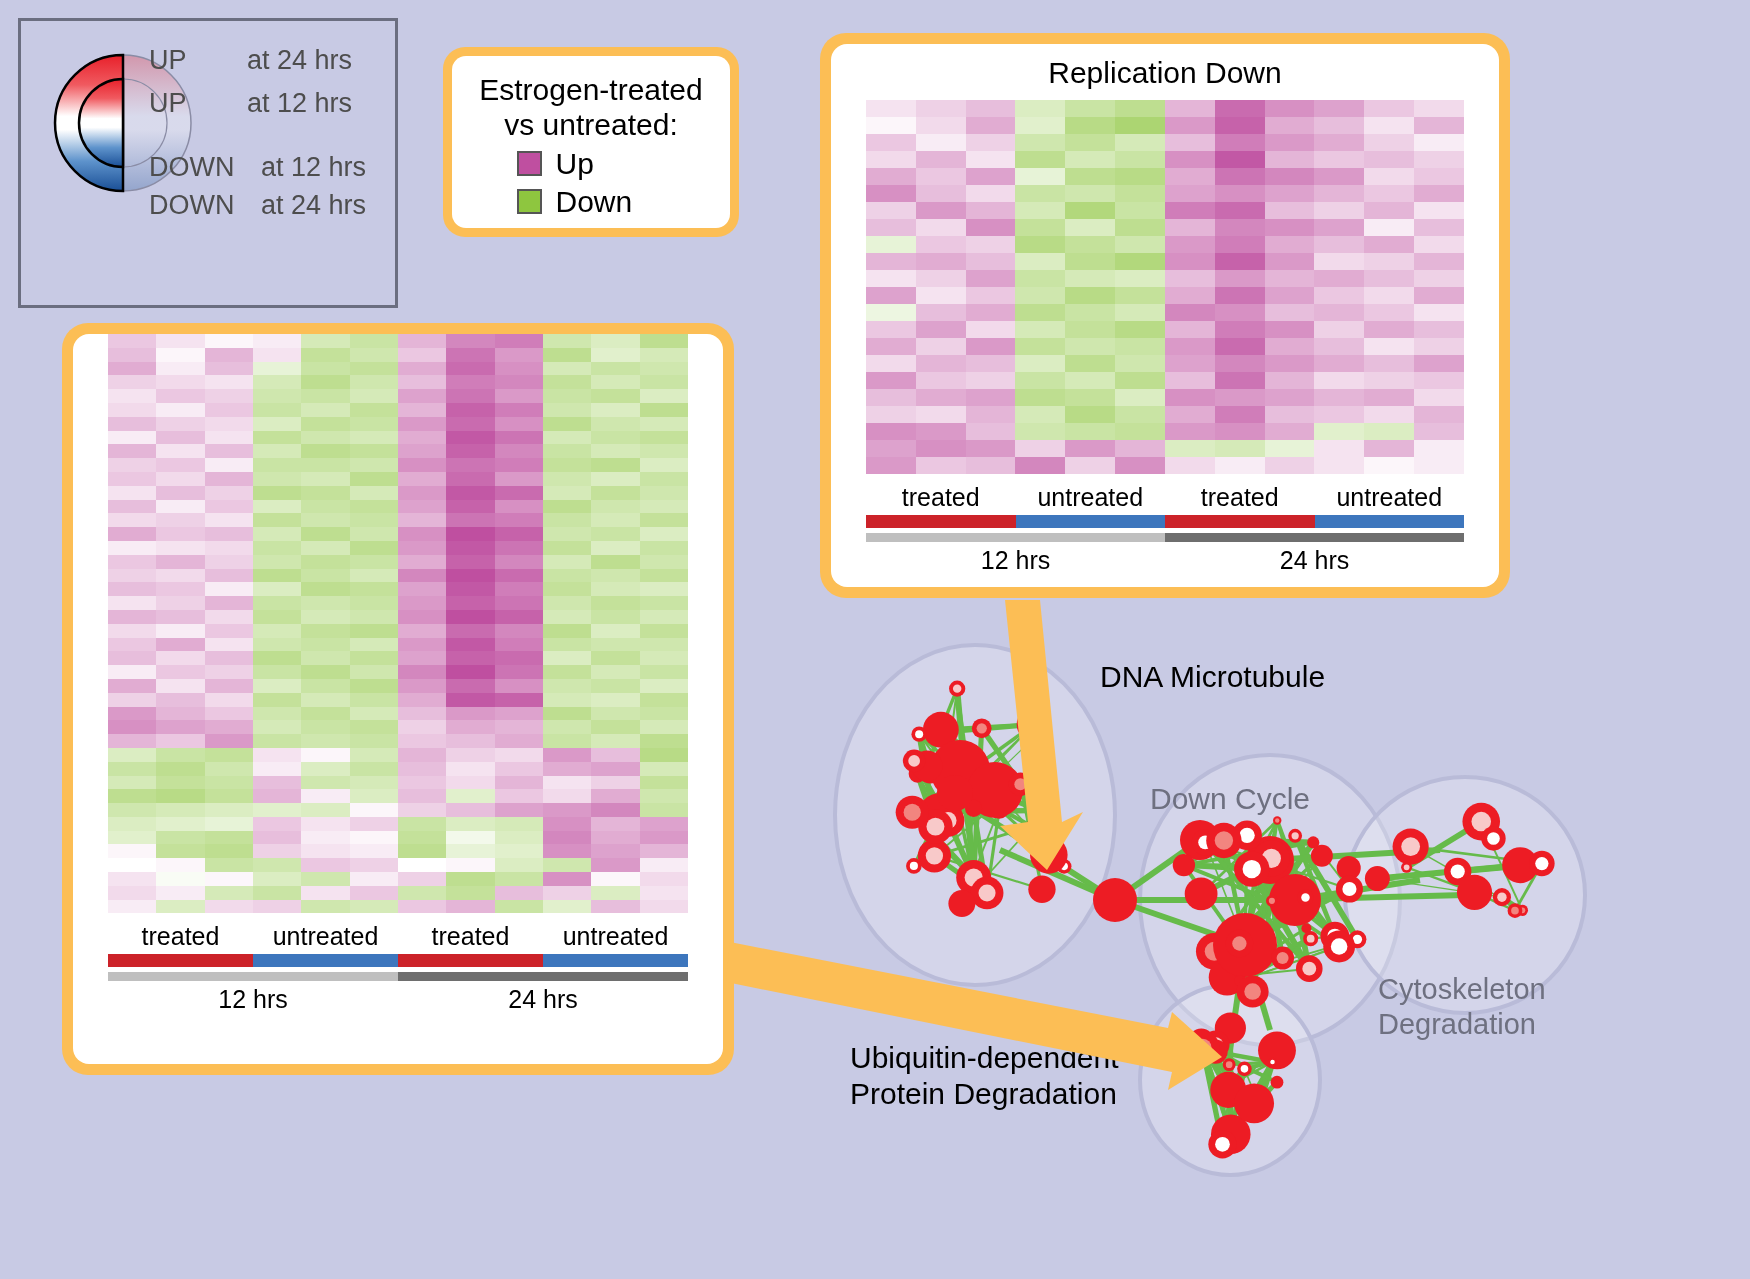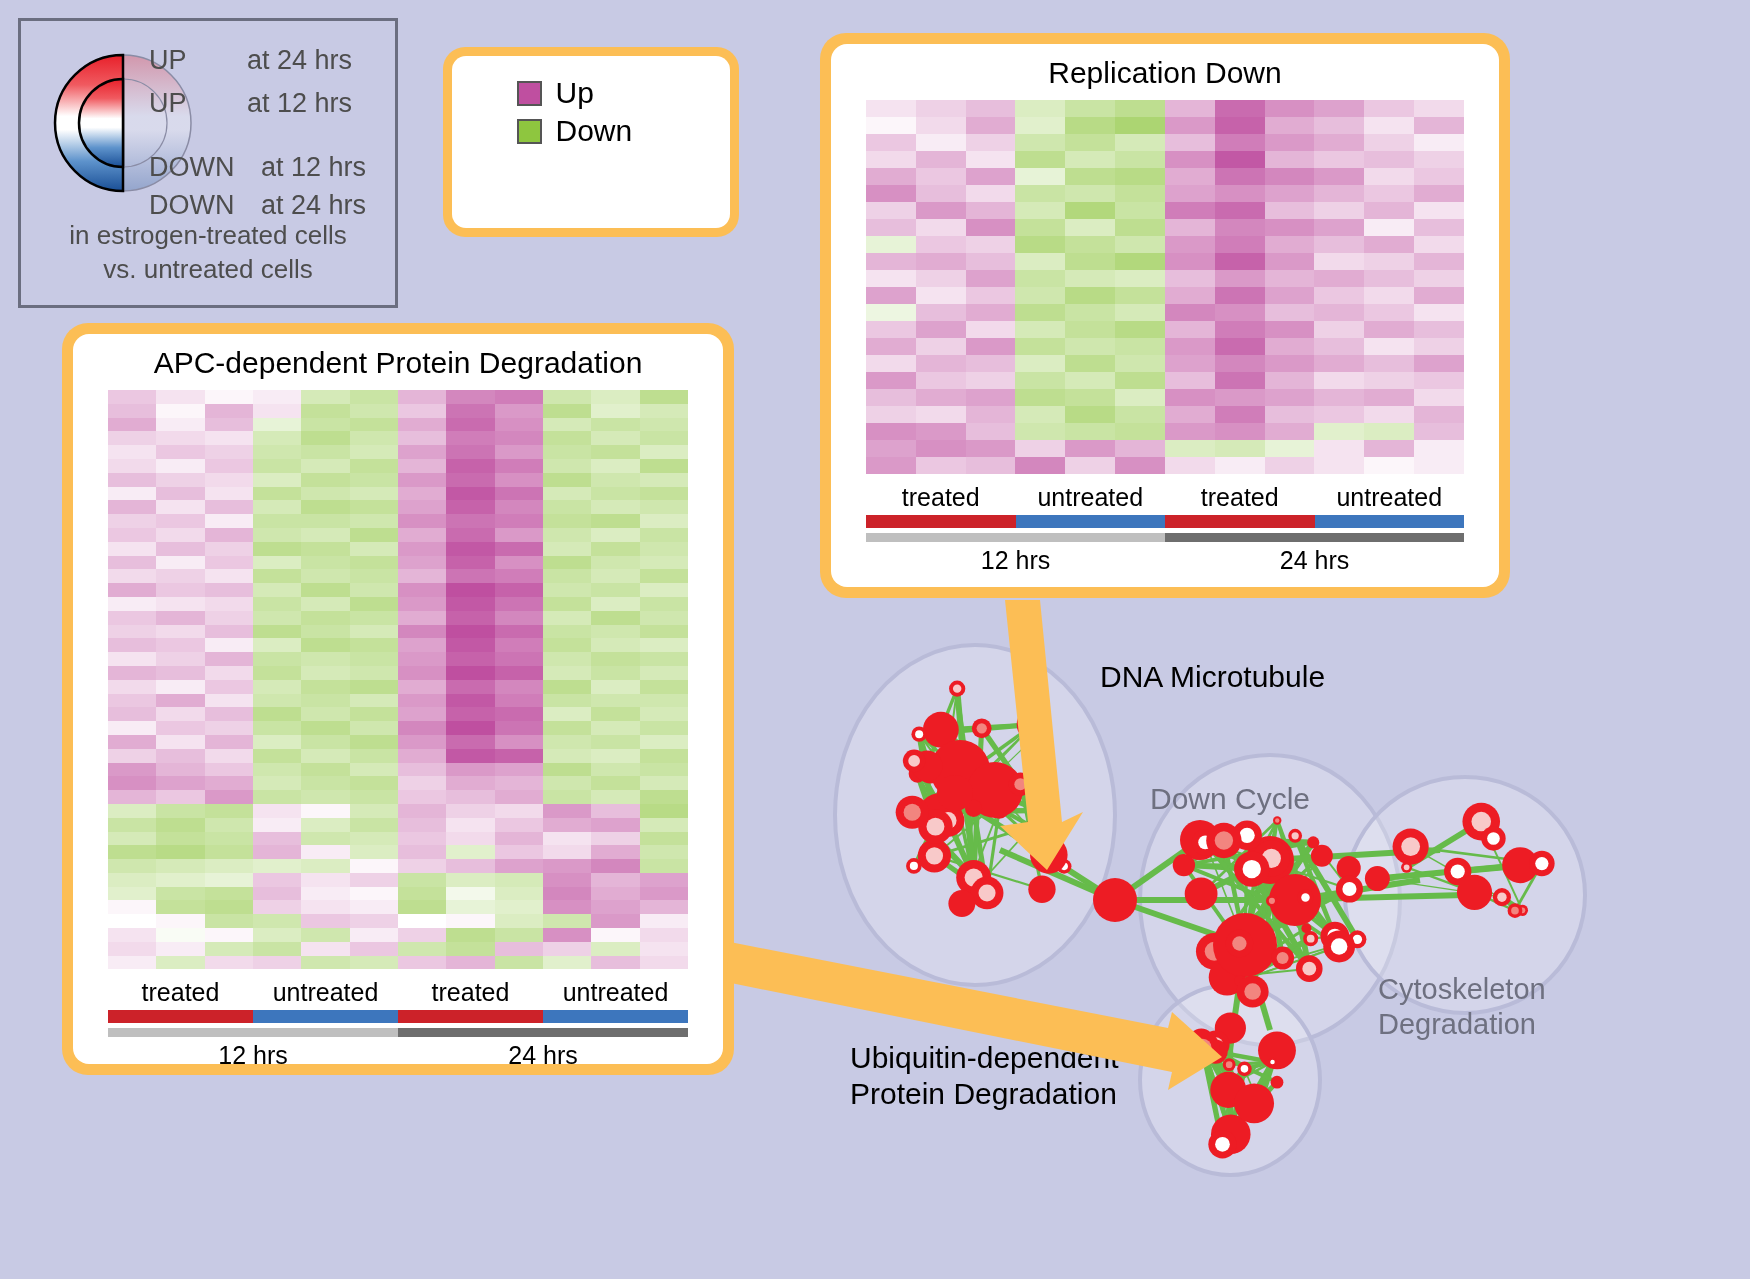--- a/index.html
+++ b/index.html
@@ -99,28 +99,28 @@
 
   <span class="lg-text" style="left:128px;top:24px;">UP</span>
   <span class="lg-text" style="left:226px;top:24px;">at 24 hrs</span>
   <span class="lg-text" style="left:128px;top:67px;">UP</span>
   <span class="lg-text" style="left:226px;top:67px;">at 12 hrs</span>
   <span class="lg-text" style="left:128px;top:131px;">DOWN</span>
   <span class="lg-text" style="left:240px;top:131px;">at 12 hrs</span>
   <span class="lg-text" style="left:128px;top:169px;">DOWN</span>
   <span class="lg-text" style="left:240px;top:169px;">at 24 hrs</span>
 
-  <div class="lg-foot">
-    <div>in estrogen-treated cells</div>
-    <div>vs. untreated cells</div>
-  </div>
 </div>
 
 <div class="abs" id="ud-legend">
   <div class="inner">
+    <div class="hdr">
+      <div>Estrogen-treated</div>
+      <div>vs untreated:</div>
+    </div>
     <div class="row">
       <span class="sw" id="sw-up" style="background: rgb(191, 79, 160);"></span>
       <span class="lbl">Up</span>
     </div>
     <div class="row">
       <span class="sw" id="sw-down" style="background: rgb(142, 198, 63);"></span>
       <span class="lbl">Down</span>
     </div>
   </div>
 </div>
@@ -414,21 +414,20 @@
       <div class="time-labels">
         <span>12 hrs</span>
         <span>24 hrs</span>
       </div>
     </div>
   </div>
 </div>
 
 <div class="abs panel" id="panel-apc">
   <div class="sheet">
-    <div class="ptitle">APC-dependent Protein Degradation</div>
     <div style="width:580px;">
       <div class="hm" id="hm-apc" style="grid-template-columns: repeat(12, 1fr); grid-auto-rows: 13.8px;">
           <div style="background:rgb(235,199,225)"></div>
           <div style="background:rgb(245,227,240)"></div>
           <div style="background:rgb(252,246,250)"></div>
           <div style="background:rgb(248,236,245)"></div>
           <div style="background:rgb(213,234,184)"></div>
           <div style="background:rgb(201,228,164)"></div>
           <div style="background:rgb(228,181,215)"></div>
           <div style="background:rgb(211,135,190)"></div>

